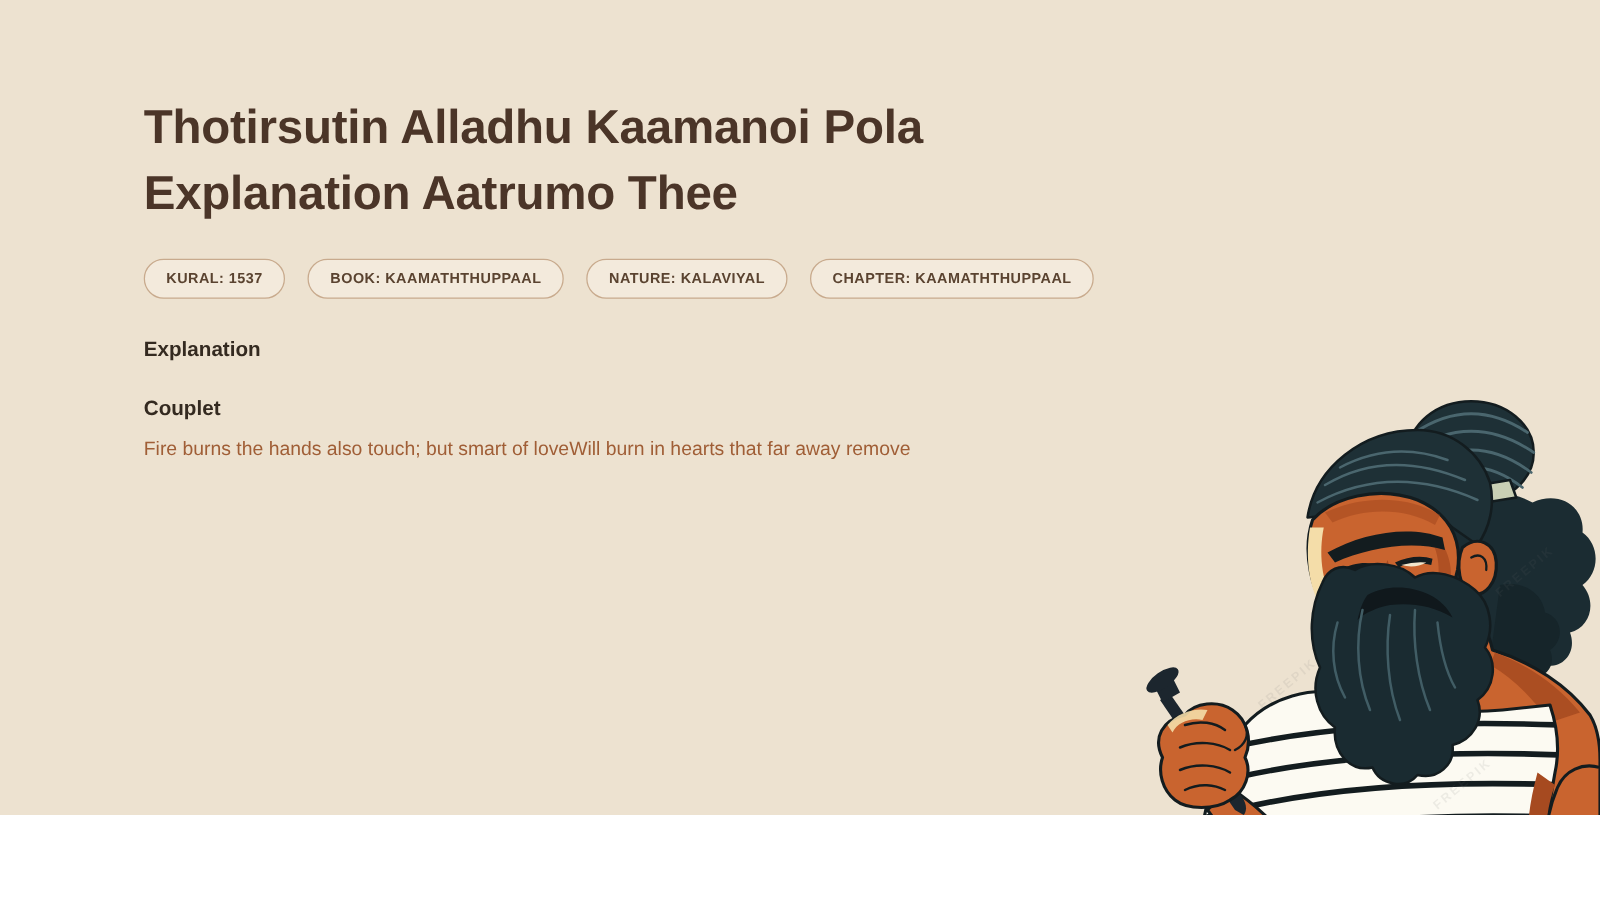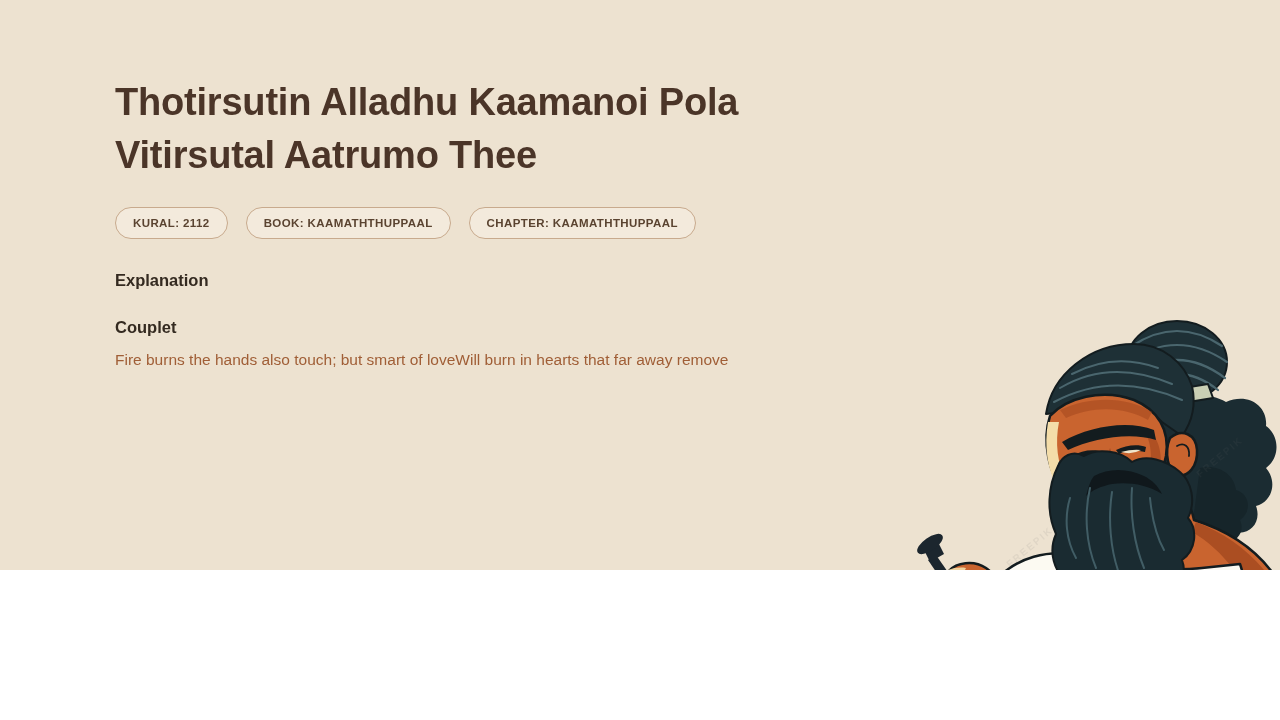--- a/index.html
+++ b/index.html
@@ -1,18 +1,18 @@
 <!DOCTYPE html>
 <html><head>
 <meta charset="utf-8">
 <style>
   html,body{margin:0;padding:0;}
   .page{
     position:relative;
-    width:1280px;height:570px;
+    width:1280px;height:652px;
     background:#ede2d0;
     overflow:hidden;
     font-family:"Liberation Sans","DejaVu Sans",sans-serif;
     color:#4b3528;
   }
   .content{position:absolute;left:115px;top:0;width:790px;}
   .title{
     margin-top:76px;
     font-size:38px;line-height:53px;font-weight:700;
     color:#4b3528;letter-spacing:-0.2px;
@@ -51,26 +51,27 @@
   .wm{font-size:10px;letter-spacing:2px;fill:#6d6d6d;opacity:0.10;font-weight:700;}
 </style>
 </head>
 <body>
 
 <div class="page">
 
   <main class="content">
     <h1 class="title">
       <span>Thotirsutin Alladhu Kaamanoi Pola</span>
-      <span>Vitirsutal Aatrumo Thee</span>
+      <span>Explanation Aatrumo Thee</span>
     </h1>
 
     <div class="badges">
-      <span class="badge">KURAL: 2112</span>
+      <span class="badge">KURAL: 1537</span>
       <span class="badge">BOOK: KAAMATHTHUPPAAL</span>
+      <span class="badge">NATURE: KALAVIYAL</span>
       <span class="badge">CHAPTER: KAAMATHTHUPPAAL</span>
     </div>
 
     <div class="sections">
       <section class="section">
         <h3>Explanation</h3>
       </section>
       <section class="section">
         <h3>Couplet</h3>
         <p>Fire burns the hands also touch; but smart of loveWill burn in hearts that far away remove</p>

